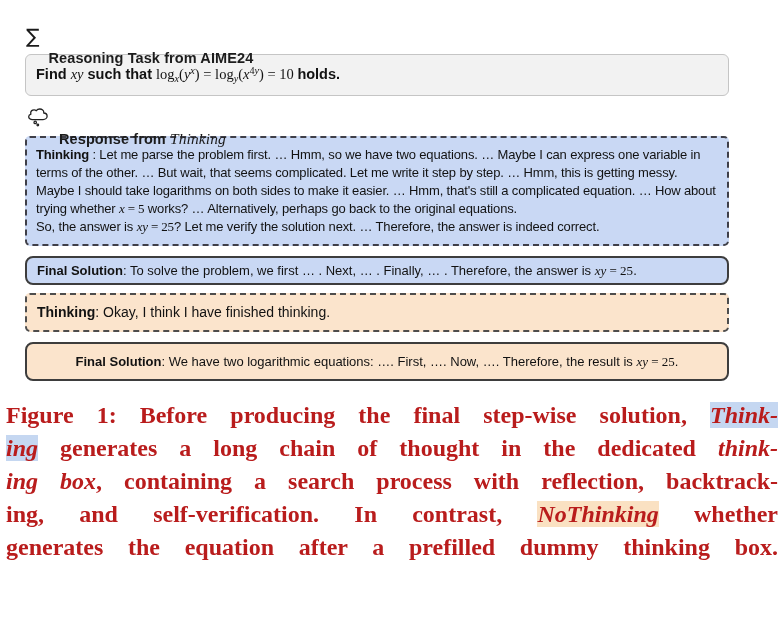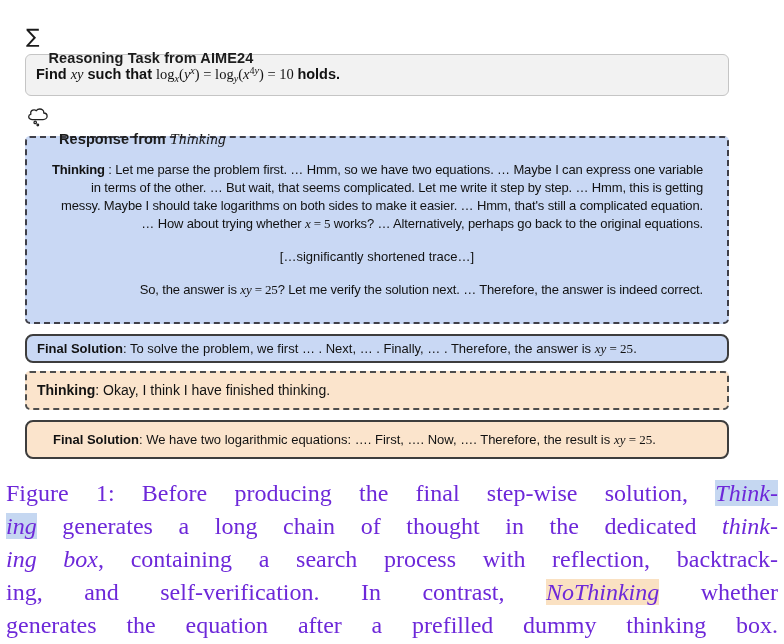--- a/index.html
+++ b/index.html
@@ -18,37 +18,37 @@
            padding:6px 10px 7px 10px;font-size:14.5px;line-height:19px;margin-bottom:10px;}
   .problem .sg-b{font-size:14.5px;}
 
   .think-blue{background:var(--blue-fill);border:2px dashed #3f3f48;border-radius:5px;
               padding:8px 9px;margin-bottom:10px;}
   .final-blue{background:var(--blue-fill);border:2px solid #3d3d3d;border-radius:8px;
               padding:4px 10px;font-size:13px;line-height:17px;margin-bottom:8px;}
   .think-orange{background:var(--orange-fill);border:2px dashed #4d4d4d;border-radius:5px;
               padding:9px 10px;font-size:14px;line-height:17px;margin-bottom:10px;}
   .final-orange{background:var(--orange-fill);border:2px solid #3d3d3d;border-radius:8px;
-              padding:9px 26px;font-size:13px;line-height:17px;}
+              padding:9px 26px;font-size:13px;line-height:17px;text-align:center;}
 
-  .bp{margin:15px;font-size:13px;line-height:18px;letter-spacing:-.15px;text-align:right;}
+  .bp{margin:0;font-size:13px;line-height:18px;letter-spacing:-.15px;}
   .bp.center{text-align:center;margin:10px 0;letter-spacing:0;}
 
   
   .sg-b{font-weight:bold;}
   .sg-m{font-family:"Liberation Serif",serif;font-style:italic;}
   .sg-mr{font-family:"Liberation Serif",serif;}
   .sg-sub{font-size:.7em;vertical-align:-0.25em;}
   .sg-sup{font-size:.7em;vertical-align:0.5em;}
   .sg-i{font-style:italic;}
   .sg-hlb{background:var(--blue-hl);}
   .sg-hlo{background:var(--orange-hl);}
 
   .caption{margin:18px 6px 1px 6px;width:772px;font-family:"Liberation Serif",serif;
-           font-size:24px;color:#6d28d9;}
+           font-size:24px;color:#b91c1c;font-weight:bold;}
   .cap-line{line-height:33px;text-align:justify;text-align-last:justify;}
 
   svg .st{fill:none;stroke:#222;stroke-width:1.3;stroke-linecap:round;stroke-linejoin:round;}
 </style>
 </head>
 <body>
 
 <div class="fig">
 
   <div class="header-row">
@@ -66,21 +66,20 @@
         <path class="st" d="M5.4 12.6 C3.3 12.6 1.7 11.3 1.7 9.7 C1.7 8.5 2.6 7.5 3.9 7.1 C3.8 6.8 3.7 6.4 3.7 6.1 C3.7 4.3 5.2 2.9 7.1 2.9 C7.9 2.9 8.7 3.2 9.3 3.7 C10 2.7 11.3 2 12.8 2 C15 2 16.8 3.5 16.8 5.4 C16.8 5.6 16.8 5.8 16.7 6 C18.6 6.1 20.1 7.5 20.1 9.2 C20.1 11.1 18.3 12.6 16.1 12.6 Z"></path>
         <circle class="st" cx="8.2" cy="15.4" r="1.2"></circle>
         <circle class="st" cx="10.8" cy="18" r="0.8"></circle>
       </svg>
     </span>
     <span class="hdr-label"><span>Response from </span><span class="model">Thinking</span></span>
   </div>
 
   <div class="box think-blue">
     <p class="bp"><span class="sg-b">Thinking</span><span> : Let me parse the problem first. … Hmm, so we have two equations. … Maybe I can express one variable in terms of the other. … But wait, that seems complicated. Let me write it step by step. … Hmm, this is getting messy. Maybe I should take logarithms on both sides to make it easier. … Hmm, that's still a complicated equation. … How about trying whether </span><span class="sg-m">x</span><span class="sg-mr"> = 5</span><span> works? … Alternatively, perhaps go back to the original equations.</span></p>
-    <p class="bp center">[…significantly shortened trace…]</p>
     <p class="bp"><span>So, the answer is </span><span class="sg-m">xy</span><span class="sg-mr"> = 25</span><span>? Let me verify the solution next. … Therefore, the answer is indeed correct.</span></p>
   </div>
 
   <div class="box final-blue"><span class="sg-b">Final Solution</span><span>: To solve the problem, we first … . Next, … . Finally, … . Therefore, the answer is </span><span class="sg-m">xy</span><span class="sg-mr"> = 25</span><span>.</span></div>
 
 
   <div class="box think-orange"><span class="sg-b">Thinking</span><span>: Okay, I think I have finished thinking.</span></div>
 
   <div class="box final-orange"><span class="sg-b">Final Solution</span><span>: We have two logarithmic equations: …. First, …. Now, …. Therefore, the result is </span><span class="sg-m">xy</span><span class="sg-mr"> = 25</span><span>.</span></div>
 

